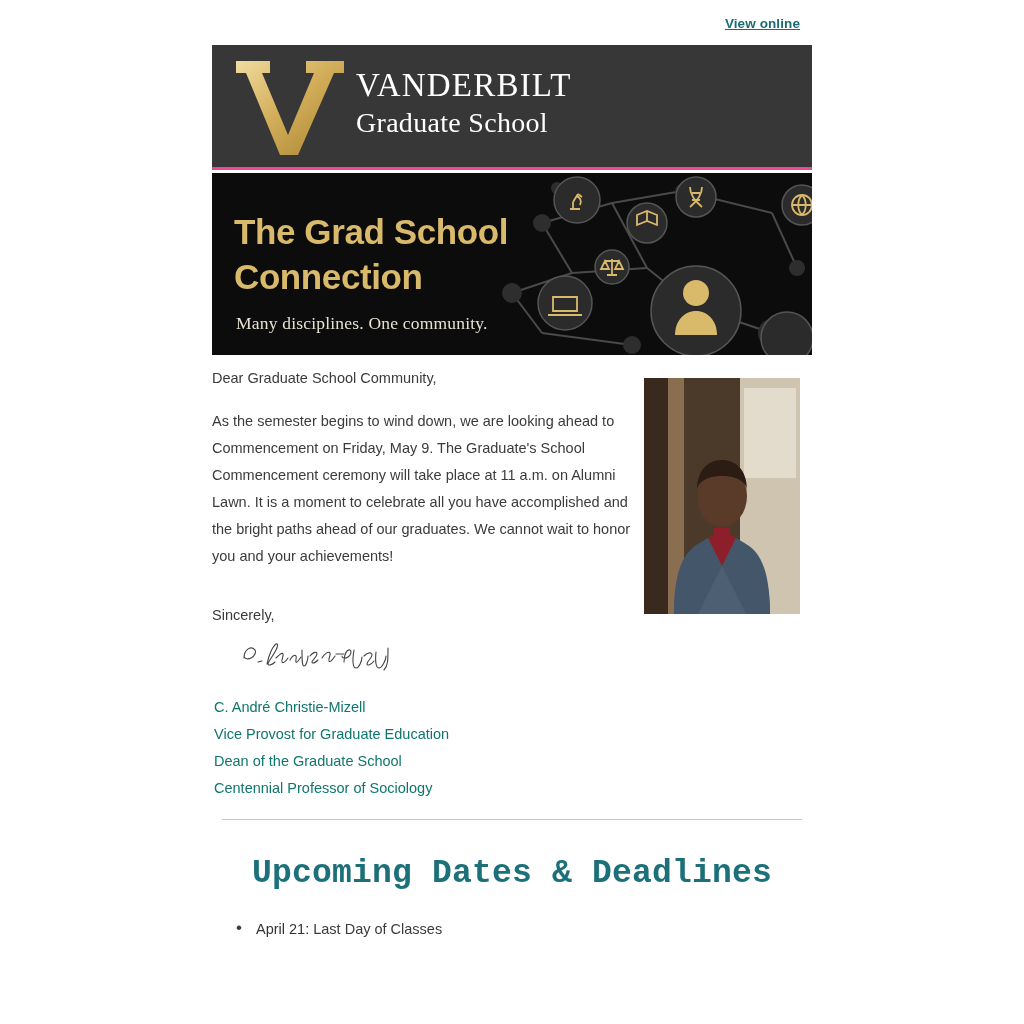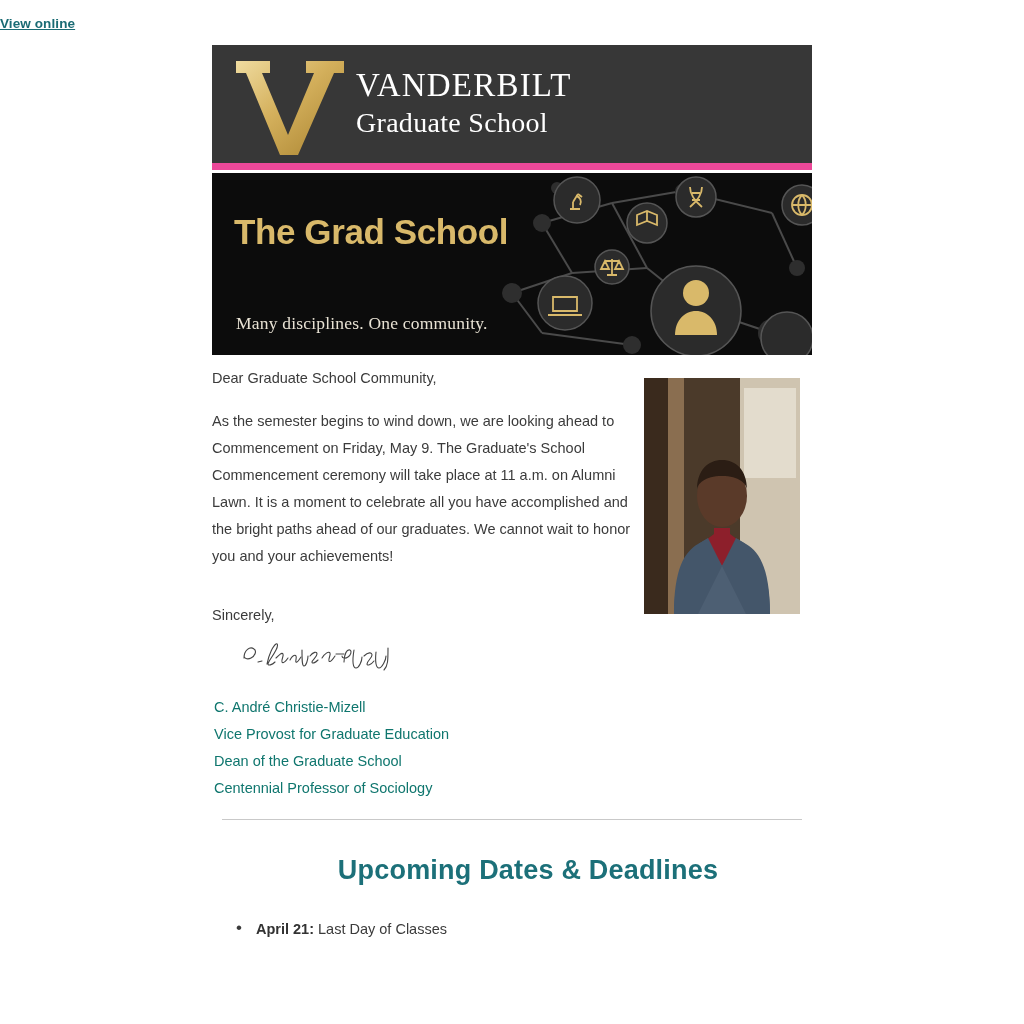--- a/index.html
+++ b/index.html
@@ -19,42 +19,42 @@
     width: 1024px;
     height: 1024px;
   }
 
   
   .view-online-row {
     position: absolute;
     top: 14px;
     left: 0;
     width: 1024px;
-    text-align: left;
+    text-align: right;
     padding-right: 224px;
     box-sizing: border-box;
   }
   .view-online-link {
     font-size: 13.5px;
     font-weight: bold;
     color: #1a6b74;
     text-decoration: underline;
     letter-spacing: 0.1px;
   }
 
   
   .masthead {
     position: absolute;
     left: 212px;
     top: 45px;
     width: 600px;
     height: 125px;
     background: #373737;
     box-sizing: border-box;
-    border-bottom: 7px solid #ec4899;
+    border-bottom: 3px solid #ec4899;
     overflow: hidden;
   }
   .v-logo {
     position: absolute;
     left: 18px;
     top: 10px;
     width: 120px;
     height: 105px;
   }
   .v-logo svg { display: block; }
@@ -182,27 +182,27 @@
     left: 222px;
     top: 819px;
     width: 580px;
     height: 1px;
     background: #c9c9c9;
   }
 
   
   .section-title {
     position: absolute;
-    left: 228px;
+    left: 212px;
     top: 855px;
     width: 600px;
     text-align: center;
-    font-family: Liberation Sans, sans-serif;
+    font-family: Liberation Mono, monospace;
     font-weight: bold;
-    font-size: 27px;
+    font-size: 33px;
     color: #1c7079;
     letter-spacing: 0.2px;
   }
 
   
   .deadlines {
     position: absolute;
     left: 212px;
     top: 918px;
     width: 600px;
@@ -219,21 +219,21 @@
   }
   .deadlines li::before {
     content: "\2022";
     position: absolute;
     left: -20px;
     top: -1px;
     font-size: 17px;
     color: #3b3b3b;
   }
   .deadlines .d-date {
-    font-weight: bold;
+    font-weight: normal;
     color: #333333;
   }
 </style>
 </head>
 <body>
 
 <div class="page">
 
   <div class="view-online-row">
     <a href="#" class="view-online-link">View online</a>
@@ -310,20 +310,21 @@
         <path d="M341 124 l24 0 l0 14 l-24 0 z M336 142 l34 0"></path>
       </g>
 
       <g fill="#d9b96a">
         <circle cx="484" cy="120" r="13"></circle>
         <path d="M463 162 c0 -14 9 -24 21 -24 c12 0 21 10 21 24 z"></path>
       </g>
     </svg>
     <div class="hero-title">
       <div class="t1">The Grad School</div>
+      <div class="t2">Connection</div>
     </div>
     <div class="hero-sub">Many disciplines. One community.</div>
   </div>
 
   <div class="letter">
     <div class="greeting">Dear Graduate School Community,</div>
     <div class="para">As the semester begins to wind down, we are looking ahead to Commencement on Friday, May 9. The Graduate's School Commencement ceremony will take place at 11 a.m. on Alumni Lawn. It is a moment to celebrate all you have accomplished and the bright paths ahead of our graduates. We cannot wait to honor you and your achievements!</div>
     <div class="sincerely">Sincerely,</div>
     <div class="signature">
       <svg width="160" height="38" viewBox="0 0 160 38">

